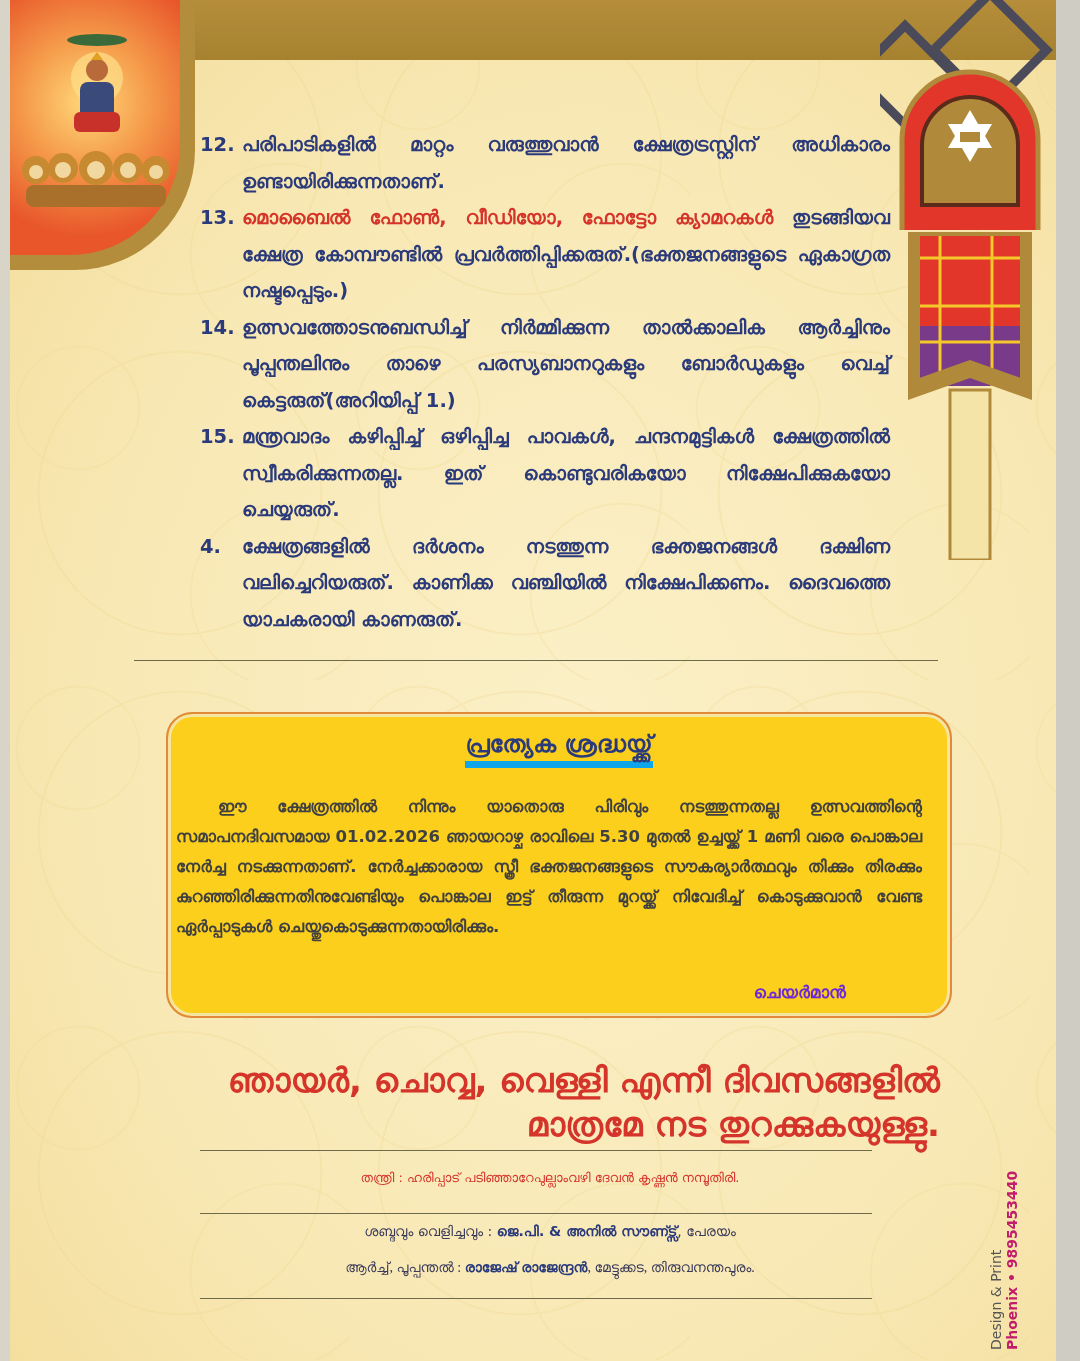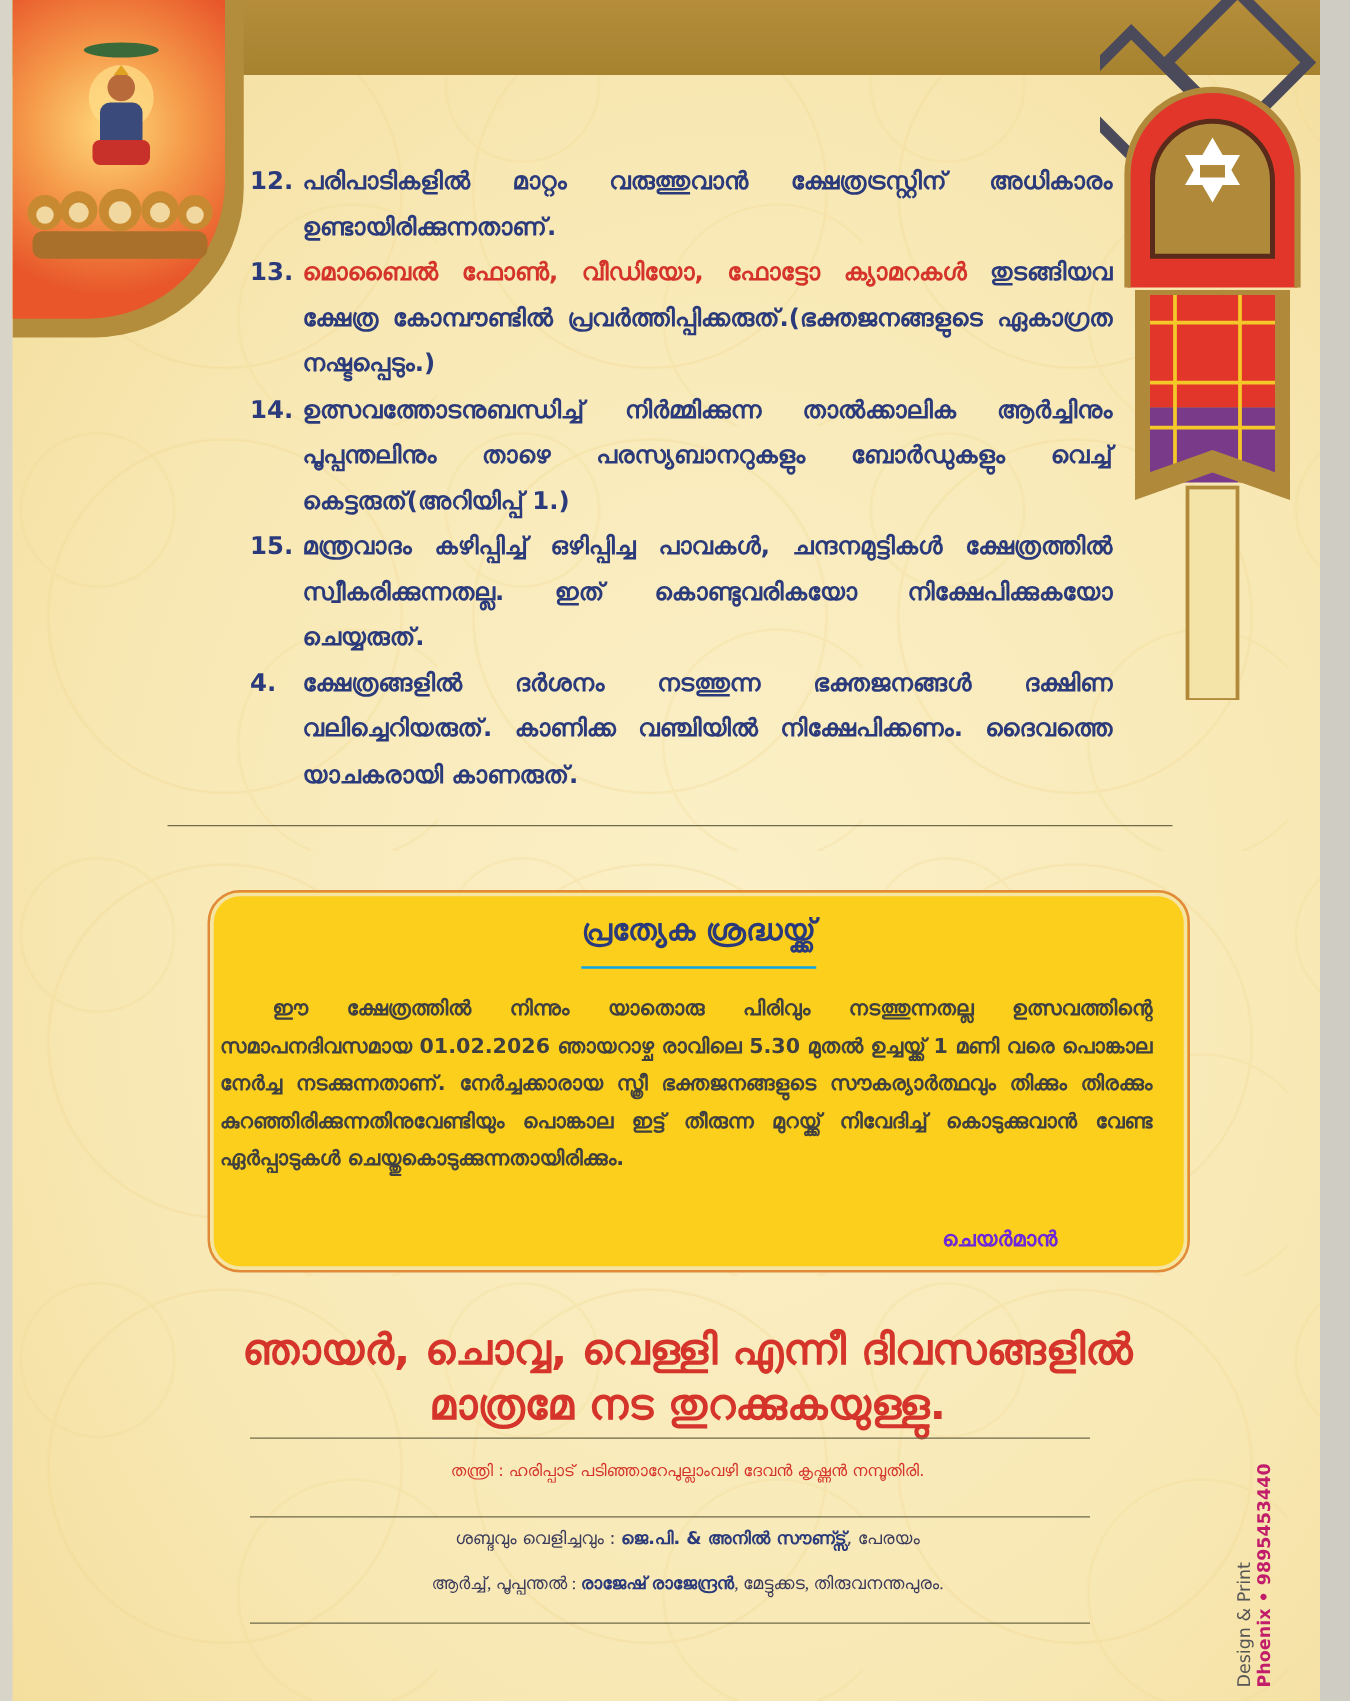--- a/index.html
+++ b/index.html
@@ -21,24 +21,24 @@
   .right-ornament{position:absolute;left:870px;top:0;width:180px;height:560px;}
   .content{position:absolute;left:190px;top:127px;width:690px;}
   .rule{font-weight:bold;color:#2a3a7a;font-size:19.5px;line-height:36.5px;display:flex;}
   .rule .num{width:42px;flex:none;}
   .rule .txt{flex:1;text-align:justify;}
   .rule .red{color:#d4342a;}
   .hr{position:absolute;height:1px;background:#6f6a4a;}
   .notice{position:absolute;left:156px;top:712px;width:782px;height:302px;background:#fbcf1c;
     border:2px solid #e08a3a;border-radius:26px;box-shadow:0 0 0 3px #f6e4a3 inset;}
   .notice-title{position:absolute;left:0;right:0;top:16px;text-align:center;font-weight:bold;font-size:24px;color:#2a3a7a;}
-  .notice-title span{border-bottom:2px solid #0ea5e9;padding-bottom:15px;}
+  .notice-title span{border-bottom:7px solid #0ea5e9;padding-bottom:3px;}
   .notice-body{position:absolute;left:8px;top:78px;width:746px;font-weight:bold;color:#404040;font-size:16.5px;line-height:30px;text-align:justify;text-indent:42px;}
   .notice-sign{position:absolute;right:104px;top:268px;font-weight:bold;color:#6d28d9;font-size:17px;}
-  .headline{position:absolute;left:150px;top:1058px;width:780px;text-align:center;font-weight:bold;color:#d4342a;font-size:34px;line-height:44px;}
+  .headline{position:absolute;left:150px;top:1058px;width:780px;text-align:right;font-weight:bold;color:#d4342a;font-size:34px;line-height:44px;}
   .tantri{position:absolute;left:200px;top:1170px;width:680px;text-align:center;color:#d4342a;font-size:13px;}
   .credit{position:absolute;left:200px;width:680px;text-align:center;color:#3a3a5a;font-size:14px;}
   .credit b{color:#2a3a7a;}
   .printer{position:absolute;left:978px;top:1350px;transform:rotate(-90deg);transform-origin:0 0;white-space:nowrap;font-size:14px;line-height:16px;}
   .printer .l1{color:#555;}
   .printer .l2{color:#c21d6a;font-weight:bold;}
   .right-edge{position:absolute;left:1056px;top:0;width:24px;height:1361px;background:#cfccc4;}
 </style>
 </head>
 <body>

